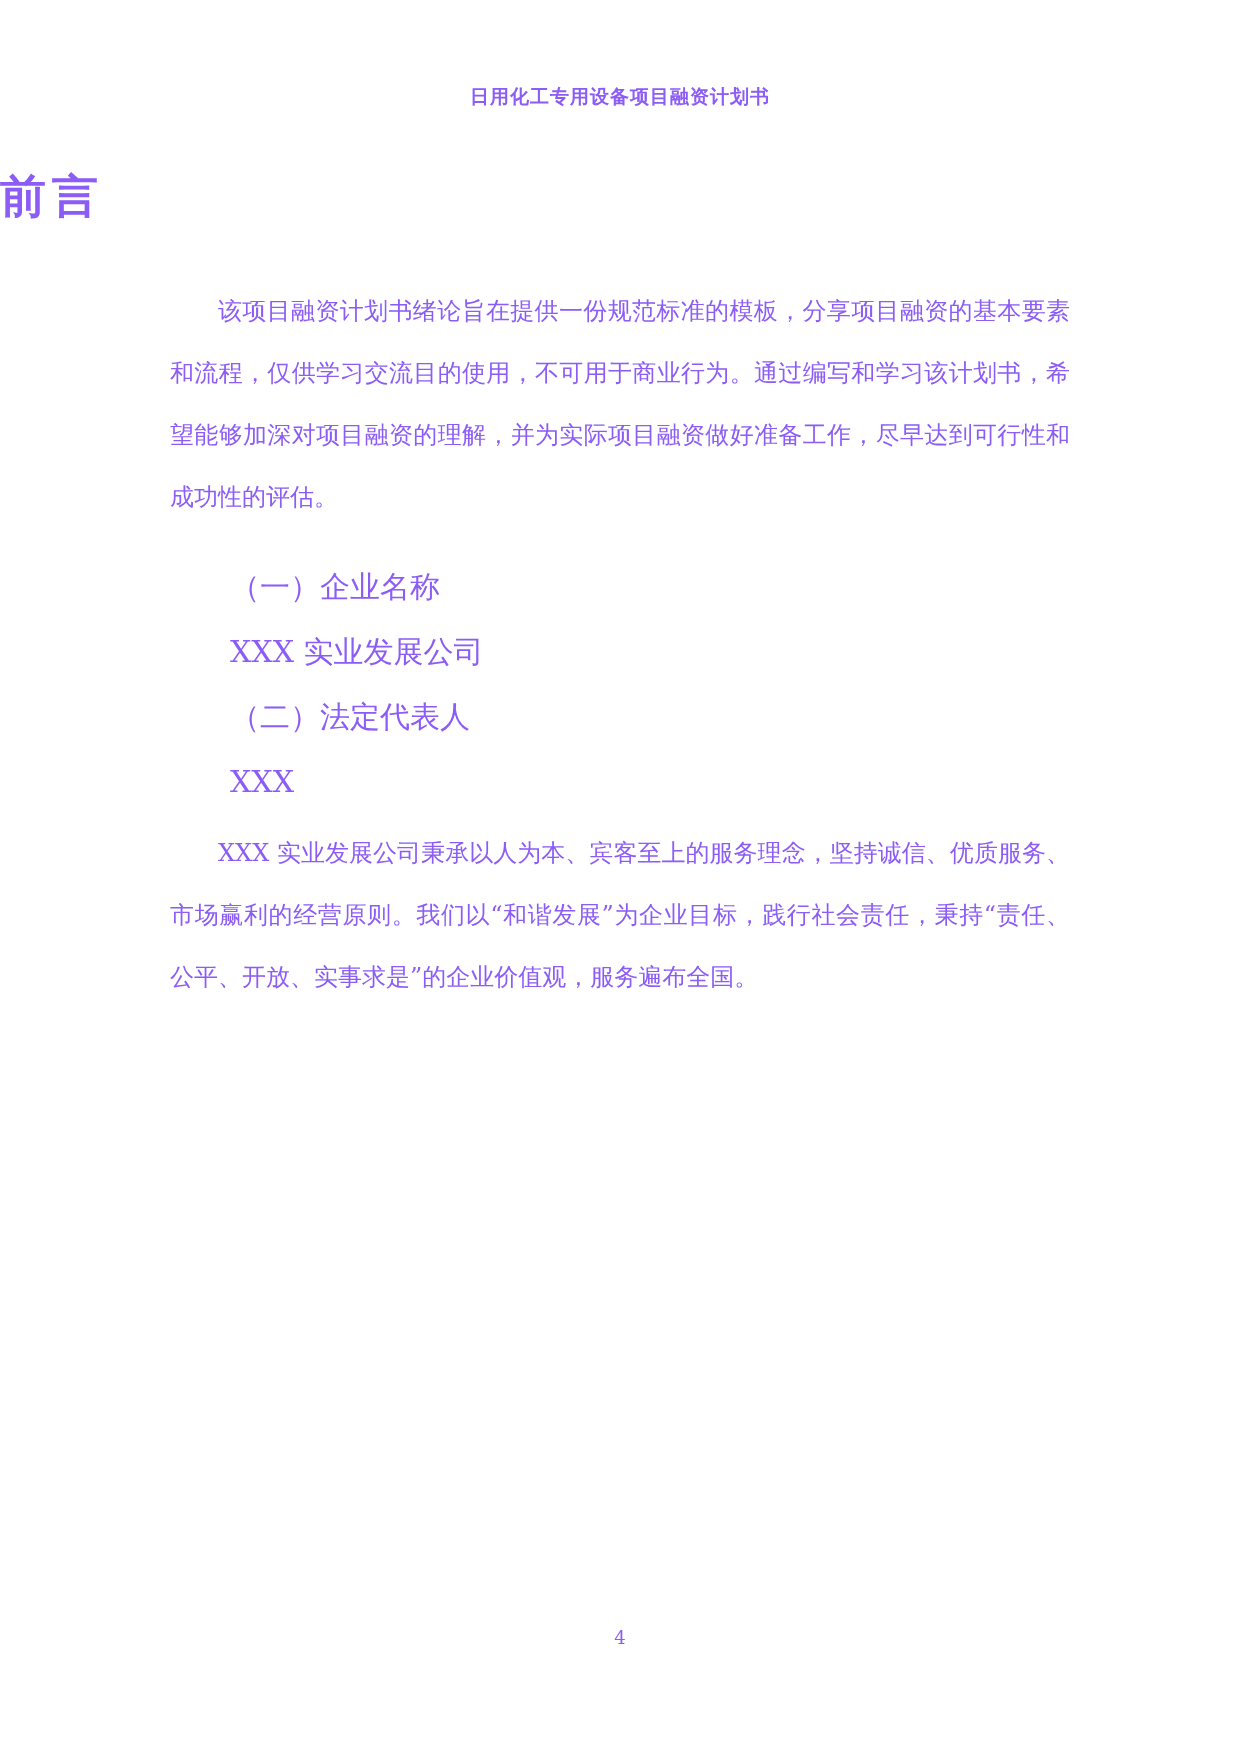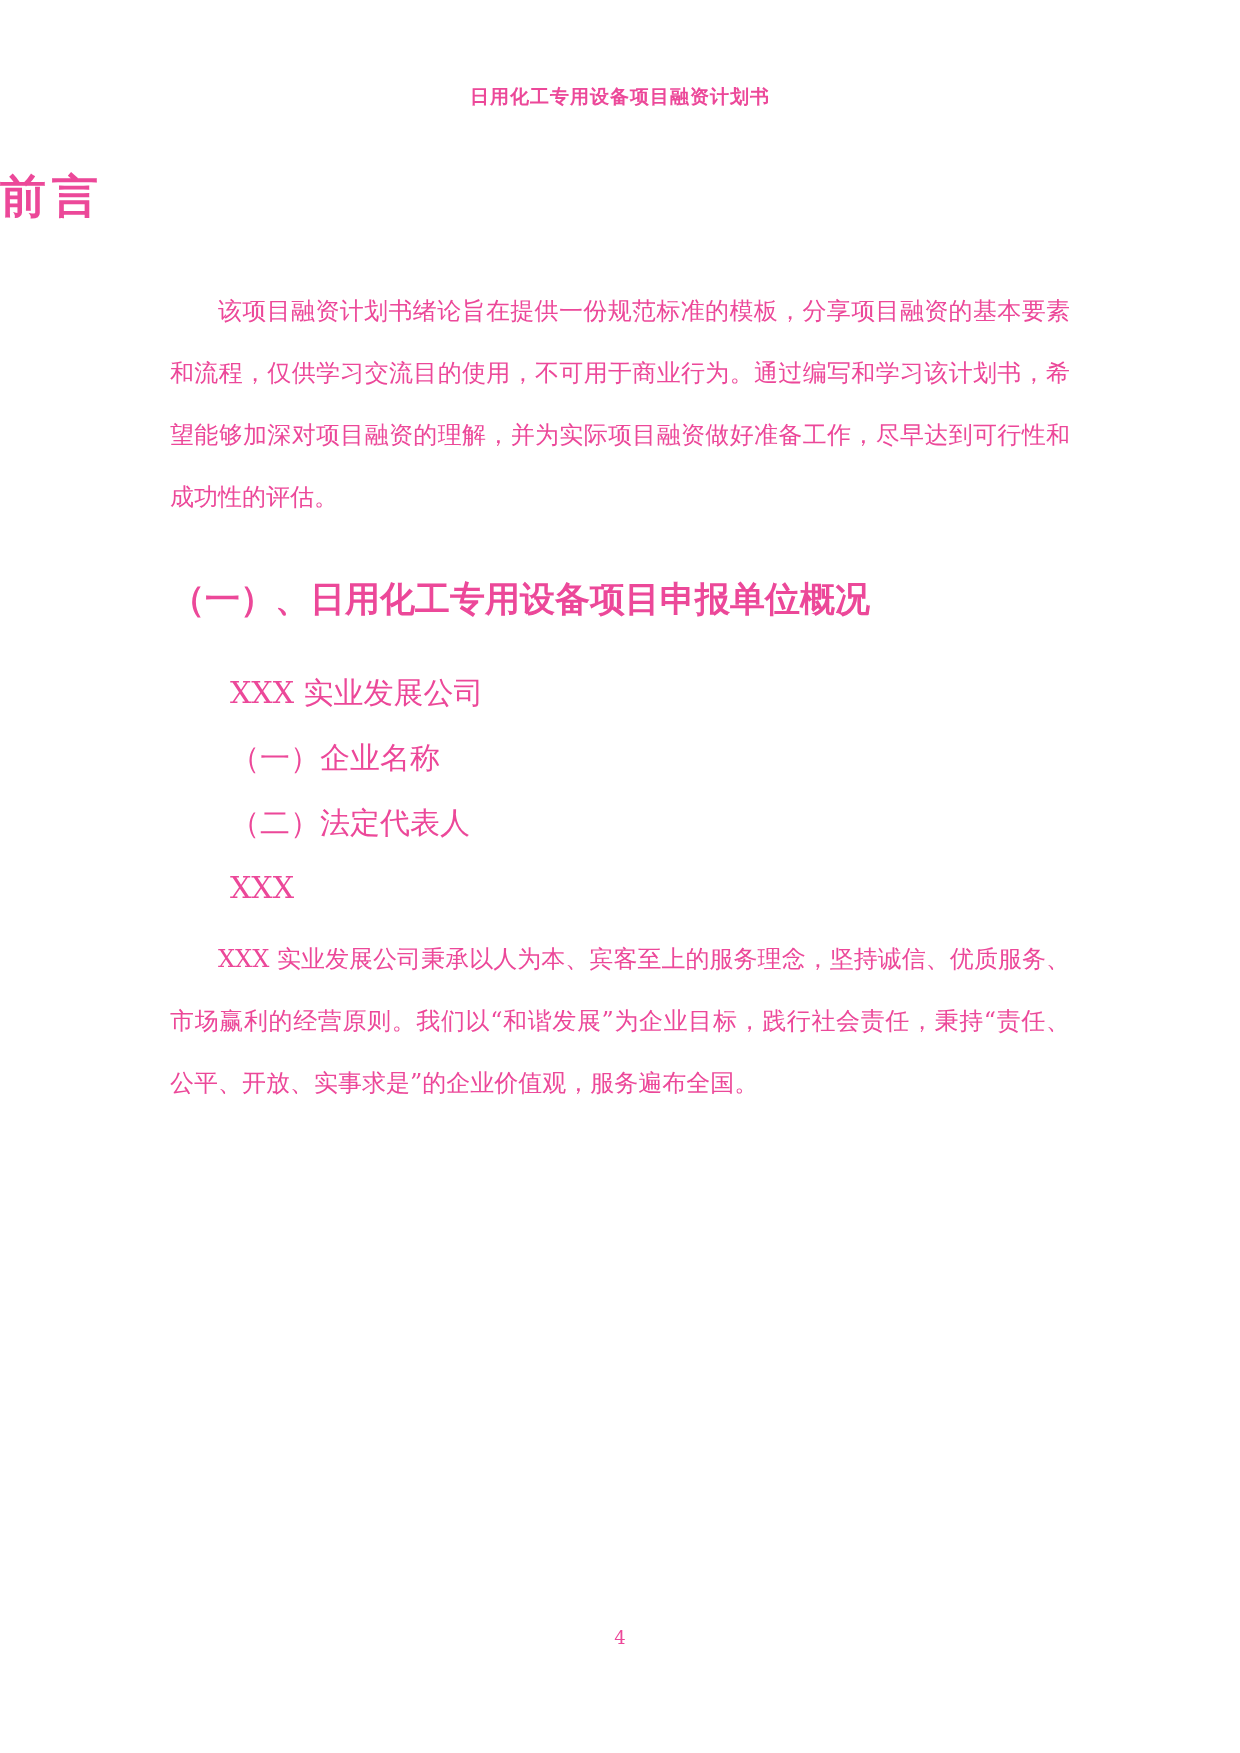--- a/index.html
+++ b/index.html
@@ -6,21 +6,21 @@
     margin: 0;
     padding: 0;
     background: #ffffff;
   }
   .page {
     position: relative;
     width: 1240px;
     height: 1753px;
     margin: 0 auto;
     background: #ffffff;
-    color: #ec4899;
+    color: #8b5cf6;
     font-family: "DejaVu Serif", "Liberation Serif", serif;
     overflow: hidden;
   }
   .running-header {
     padding-top: 84px;
     text-align: center;
     font-size: 19px;
     font-weight: bold;
     line-height: 24px;
     letter-spacing: 1px;
@@ -93,25 +93,24 @@
 
   <div class="running-header">日用化工专用设备项目融资计划书</div>
 
   <div class="doc-title">前言</div>
 
   <div class="content">
 
     <div class="para intro-para">该项目融资计划书绪论旨在提供一份规范标准的模板，分享项目融资的基本要素和流程，仅供学习交流目的使用，不可用于商业行为。通过编写和学习该计划书，希望能够加深对项目融资的理解，并为实际项目融资做好准备工作，尽早达到可行性和成功性的评估。</div>
 
 
-    <div class="subsection-heading">（一）、日用化工专用设备项目申报单位概况</div>
 
     <div class="info-list">
+      <div class="info-item">（一）企业名称</div>
       <div class="info-item">XXX 实业发展公司</div>
-      <div class="info-item">（一）企业名称</div>
       <div class="info-item">（二）法定代表人</div>
       <div class="info-item">XXX</div>
     </div>
 
     <div class="para profile-para-1">XXX 实业发展公司秉承以人为本、宾客至上的服务理念，坚持诚信、优质服务、市场赢利的经营原则。我们以“和谐发展”为企业目标，践行社会责任，秉持“责任、公平、开放、实事求是”的企业价值观，服务遍布全国。</div>
 
 
   </div>
 
   <div class="page-footer">4</div>

